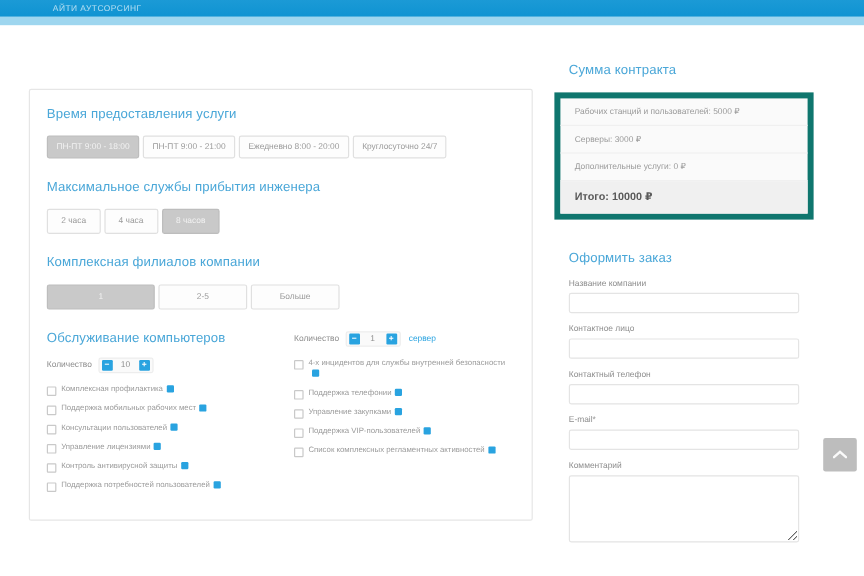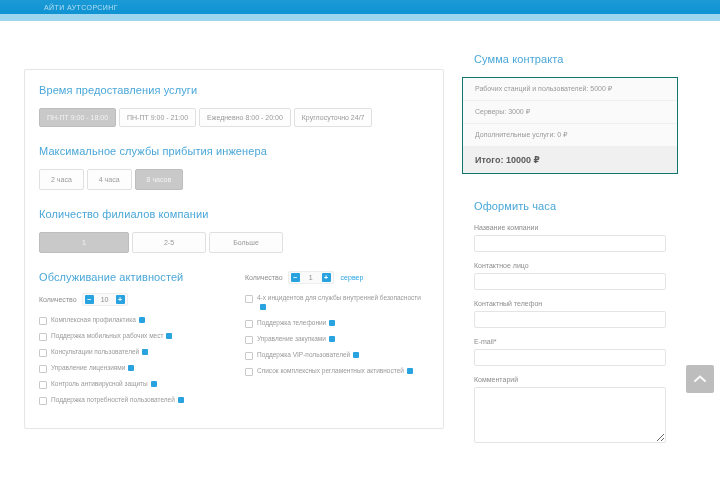--- a/index.html
+++ b/index.html
@@ -105,21 +105,21 @@
   }
   .info{
     display:inline-block;vertical-align:middle;
     width:6px;height:6px;background:#29a3e0;border-radius:1px;
     margin-left:3px;
   }
 
   
   .sum-card{padding:12px 12px 4px 12px;}
   .sum-box{
-    background:#fafafa;border:1px solid #0f766e;
+    background:#fafafa;border:5px solid #0f766e;
     margin:0 -12px;padding:0;
   }
   .sum-row{
     padding:7px 12px;
     font-size:7px;color:#9a9a9a;
     border-bottom:1px solid #f0f0f0;
   }
   .sum-row:last-child{border-bottom:none;}
   .sum-total{
     padding:8px 12px;
@@ -171,31 +171,31 @@
         <div class="pill">Круглосуточно 24/7</div>
       </div>
 
       <h2 class="sec">Максимальное службы прибытия инженера</h2>
       <div class="btn-row wide">
         <div class="pill">2 часа</div>
         <div class="pill">4 часа</div>
         <div class="pill sel">8 часов</div>
       </div>
 
-      <h2 class="sec">Количество филиалов компании</h2>
+      <h2 class="sec">Комплексная филиалов компании</h2>
       <div class="btn-row branch">
         <div class="pill sel">1</div>
         <div class="pill">2-5</div>
         <div class="pill">Больше</div>
       </div>
 
       <div class="cols">
 
         <div class="col">
-          <h2 class="sec tight">Обслуживание активностей</h2>
+          <h2 class="sec tight">Обслуживание компьютеров</h2>
 
           <div class="qty">
             <span class="qty-label">Количество</span>
             <div class="stepper">
               <span class="sbtn">−</span>
               <span class="sval">10</span>
               <span class="sbtn">+</span>
             </div>
           </div>
 
@@ -271,21 +271,21 @@
           <div class="sum-row">Серверы: 3000 ₽</div>
           <div class="sum-row">Дополнительные услуги: 0 ₽</div>
           <div class="sum-total">
             <span>Итого:</span>
             <span>10000 ₽</span>
           </div>
         </div>
       </div>
 
       <div class="form-card">
-        <h2 class="sec">Оформить часа</h2>
+        <h2 class="sec">Оформить заказ</h2>
 
         <div class="f-label">Название компании</div>
         <input class="f-input" value="" style="">
 
         <div class="f-label">Контактное лицо</div>
         <input class="f-input" value="" style="">
 
         <div class="f-label">Контактный телефон</div>
         <input class="f-input" value="" style="">
 

